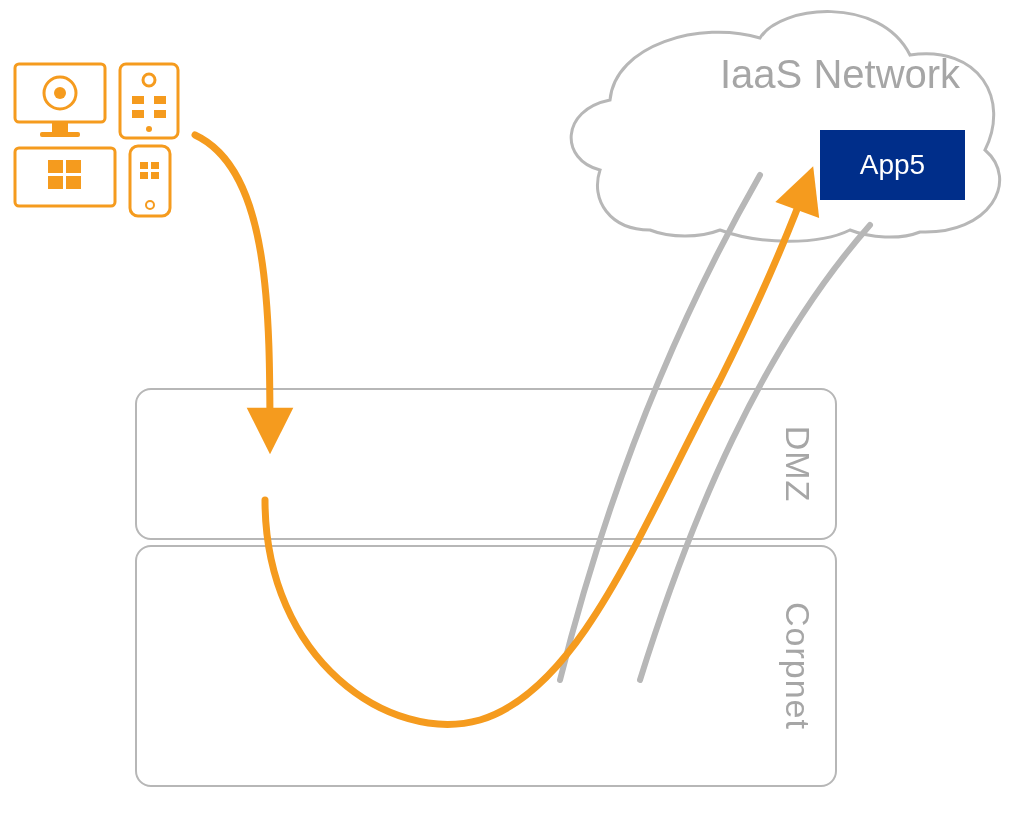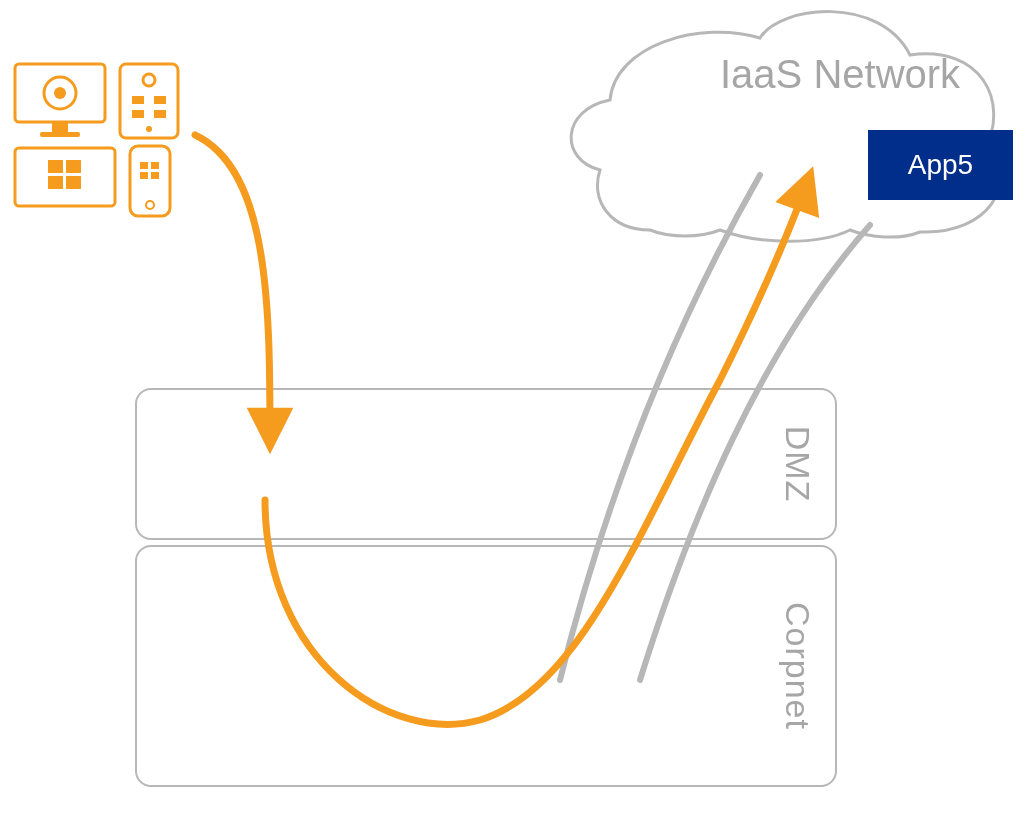--- a/index.html
+++ b/index.html
@@ -86,21 +86,21 @@
              C 780   5  880  -5  910  55
              C 980  45 1010 100  985 150
              C 1020 180  990 235  920 232
              C 900 240  870 238  850 230
              C 820 245  760 245  720 230
              C 700 238  670 238  650 230 Z" fill="#ffffff" stroke="#b7b7b7" stroke-width="3"></path>
   </svg>
 
   <div class="cloud-label" style="left:700px; top:52px;margin-left:20px;">IaaS Network</div>
 
-  <div class="app-box" style="left:868px; top:130px;">
+  <div class="app-box" style="left:820px; top:130px;">
     <span>App5</span>
   </div>
 
   <div class="devices">
     <svg width="180" height="160" viewBox="0 0 180 160">
 
       <g>
         <rect x="5" y="4" width="90" height="58" rx="4" fill="none" stroke="#f59b1e" stroke-width="3"></rect>
         <circle cx="50" cy="33" r="16" fill="none" stroke="#f59b1e" stroke-width="3"></circle>
         <circle cx="50" cy="33" r="6" fill="#f59b1e"></circle>

